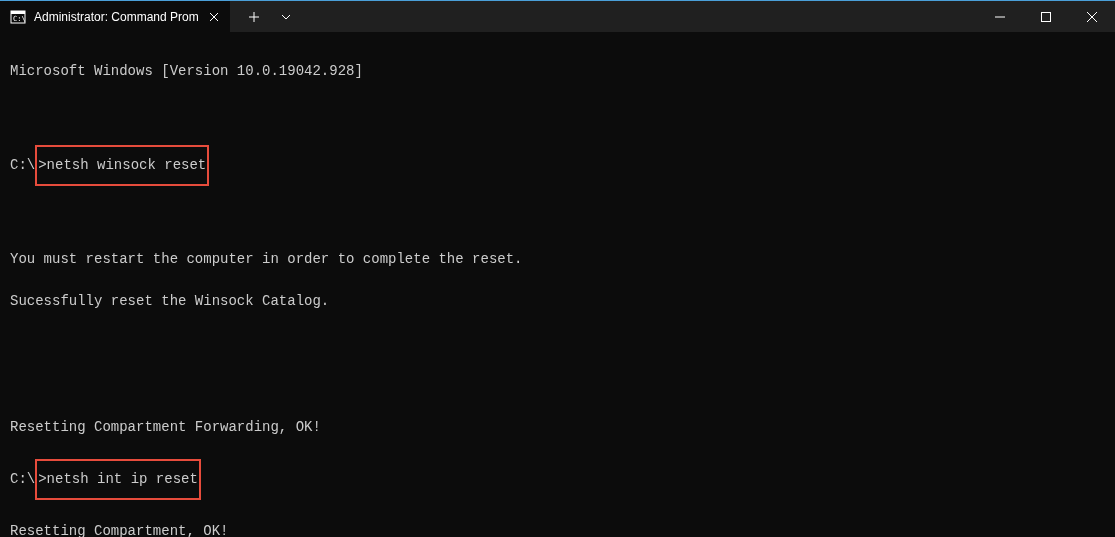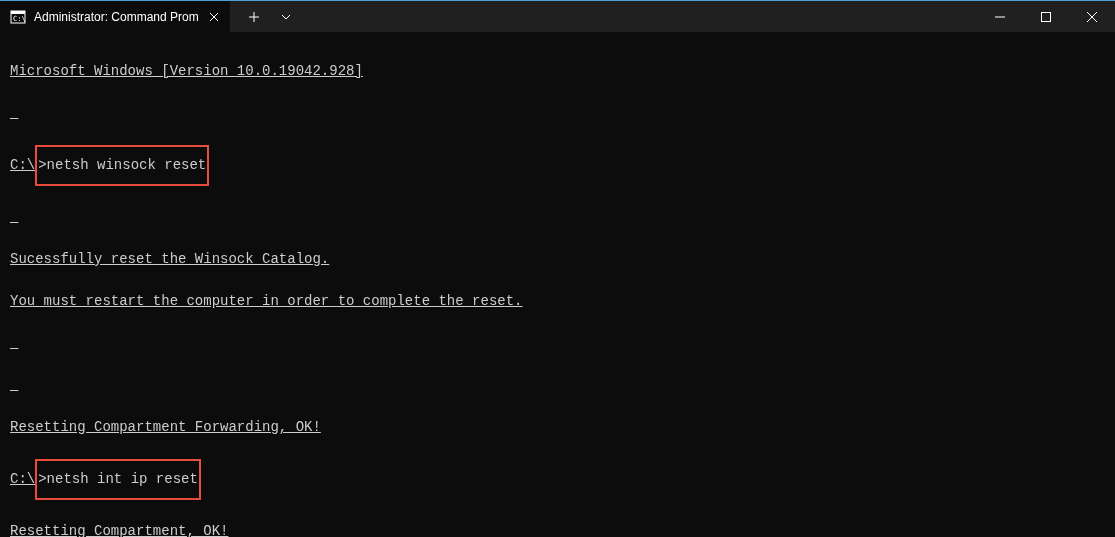--- a/index.html
+++ b/index.html
@@ -102,21 +102,20 @@
     .terminal-body {
       padding: 8px 10px;
       color: #cccccc;
       font-size: 14px;
       line-height: 1.5;
       white-space: pre;
     }
     
     .terminal-line {
       display: block;
-      text-decoration: underline;
     }
     
     .highlighted-command {
       border: 2px solid #e74c3c;
       padding: 10px 1px;
       display: inline-block;
       line-height: 1.2;
     }
     
     .prompt-prefix {
@@ -178,22 +177,22 @@
       </svg>
     </div>
   </div>
 </div>
 
 <div class="terminal-body">
 <span class="terminal-line">Microsoft Windows [Version 10.0.19042.928]</span>
 <span class="terminal-line"> </span>
 <span class="terminal-line"><span class="prompt-prefix">C:\</span><span class="highlighted-command">&gt;netsh winsock reset</span></span>
 <span class="terminal-line"> </span>
+<span class="terminal-line">You must restart the computer in order to complete the reset.</span>
 <span class="terminal-line">Sucessfully reset the Winsock Catalog.</span>
-<span class="terminal-line">You must restart the computer in order to complete the reset.</span>
 <span class="terminal-line"> </span>
 <span class="terminal-line"> </span>
 <span class="terminal-line">Resetting Compartment Forwarding, OK!</span>
 <span class="terminal-line"><span class="prompt-prefix">C:\</span><span class="highlighted-command">&gt;netsh int ip reset</span></span>
 <span class="terminal-line">Resetting Compartment, OK!</span>
 
 
 
 
 

